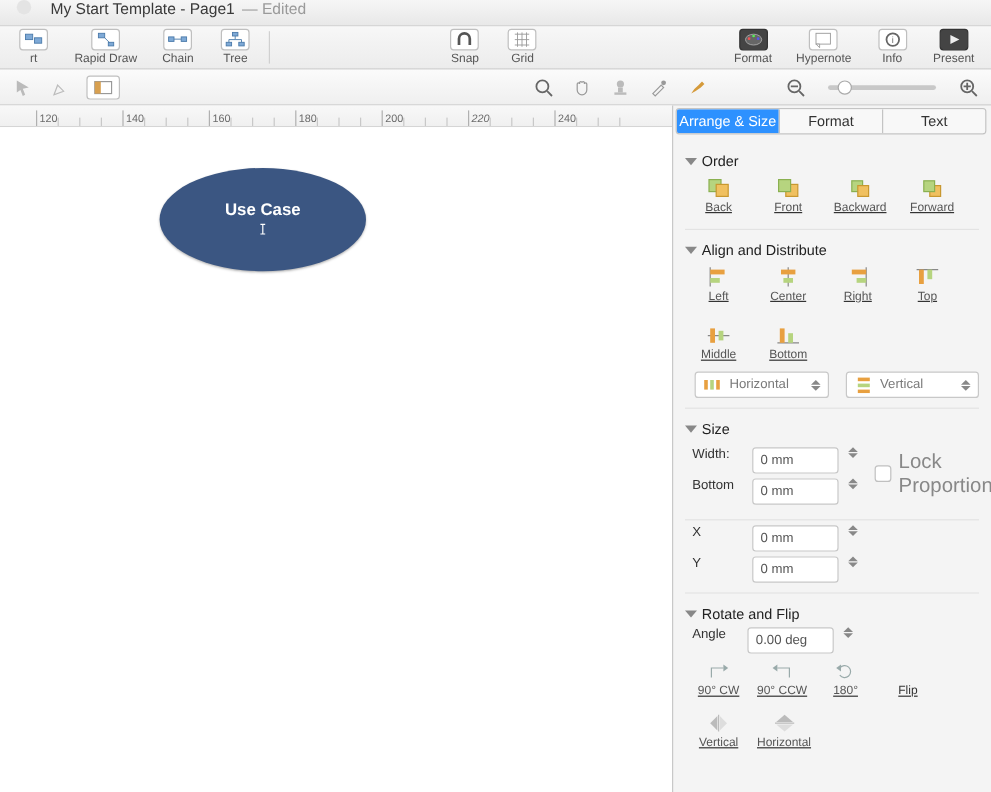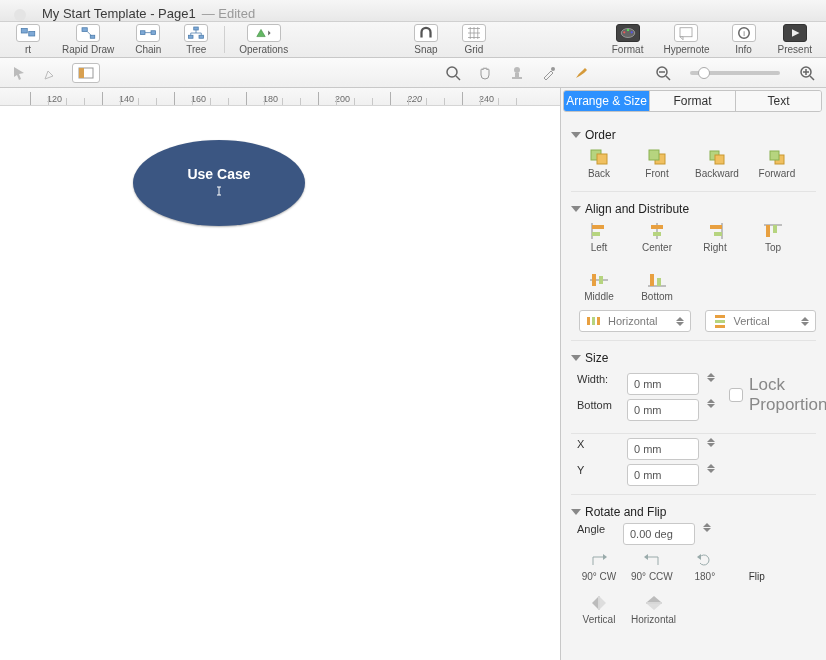--- a/index.html
+++ b/index.html
@@ -1,17 +1,17 @@
 <!DOCTYPE html>
 <html><head>
 <meta charset="utf-8">
 <style>
 * { margin: 0; padding: 0; box-sizing: border-box; font-family: -apple-system, "Helvetica Neue", Arial, sans-serif; }
 html, body { width: 826px; height: 660px; overflow: hidden; background: #f0f0f0; }
-.titlebar { height: 22px; background: linear-gradient(#f6f6f6,#e8e8e8); border-bottom: 1px solid #d0d0d0; display: flex; align-items: flex-end; padding-left: 14px; font-size: 13px; color: #6e6e6e; gap: 6px; }
+.titlebar { height: 22px; background: linear-gradient(#f6f6f6,#e8e8e8); border-bottom: 1px solid #d0d0d0; display: flex; align-items: flex-start; padding-left: 14px; font-size: 13px; color: #6e6e6e; gap: 6px; }
 .tb-dot { width: 12px; height: 12px; border-radius: 50%; background: #e4e4e4; flex: 0 0 auto; }
 .titlebar .title { margin-left: 10px; color: #3a3a3a; }
 .titlebar .edited { color: #9a9a9a; }
 
 .toolbar1 { height: 36px; background: linear-gradient(#f7f7f7,#ececec); border-bottom: 1px solid #c8c8c8; display: flex; align-items: stretch; }
 .tbgroup { display: flex; align-items: center; gap: 8px; padding: 0 8px; }
 .tbsep { width: 1px; background: #d0d0d0; margin: 4px 0; }
 .tbtn { display: flex; flex-direction: column; align-items: center; justify-content: center; font-size: 10px; color: #555; min-width: 40px; padding: 2px 6px; border-radius: 4px; cursor: default; gap: 2px; }
 .tbtn .ticon { width: 24px; height: 18px; border: 1px solid #bfbfbf; background: #fff; border-radius: 3px; display: flex; align-items: center; justify-content: center; }
 .ticon svg { width: 18px; height: 14px; }
@@ -20,39 +20,39 @@
 .toolbar2 { height: 30px; background: linear-gradient(#fbfbfb,#efefef); border-bottom: 1px solid #c8c8c8; display: flex; align-items: center; padding: 0 8px; gap: 10px; }
 .mini { width: 22px; height: 22px; display: flex; align-items: center; justify-content: center; color: #666; border-radius: 4px; }
 .mini svg { width: 16px; height: 16px; }
 .toggle { width: 28px; height: 20px; border: 1px solid #c0c0c0; border-radius: 3px; background: #fff; display: flex; align-items: center; justify-content: center; }
 .zoom-slider { width: 90px; height: 4px; background: #c8c8c8; border-radius: 2px; position: relative; margin: 0 6px; }
 .zoom-slider .thumb { position: absolute; left: 8px; top: -4px; width: 12px; height: 12px; background: #fff; border: 1px solid #aaa; border-radius: 50%; }
 
 .main { display: flex; height: calc(660px - 22px - 36px - 30px); }
 .canvas-wrap { flex: 1; display: flex; flex-direction: column; background: #fff; position: relative; }
 .ruler { height: 18px; background: linear-gradient(#f8f8f8,#f0f0f0); border-bottom: 1px solid #d5d5d5; position: relative; font-size: 9px; color: #6b6b6b; overflow: hidden; }
-.ruler .tick { position: absolute; top: 4px; height: 100%; border-left: 1px solid #b0b0b0; padding-left: 16px; line-height: 14px; }
+.ruler .tick { position: absolute; top: 4px; height: 100%; border-left: 1px solid #b0b0b0; padding-left: 2px; line-height: 14px; }
 .ruler .min { position: absolute; top: 10px; height: 8px; border-left: 1px solid #c8c8c8; }
 
 .canvas { flex: 1; background: #fff; position: relative; overflow: hidden; }
 .ellipse { position: absolute; left: 133px; top: 34px; width: 172px; height: 86px; border-radius: 50%; background: #3b5682; color: #fff; display: flex; flex-direction: column; align-items: center; justify-content: center; font-size: 14px; font-weight: 600; box-shadow: 0 1px 2px rgba(0,0,0,.3); }
 .ellipse .cursor { margin-top: 2px; }
 .ellipse .cursor svg { width: 12px; height: 12px; }
 
 .panel { width: 266px; background: #f4f4f4; border-left: 1px solid #c8c8c8; display: flex; flex-direction: column; font-size: 12px; color: #333; }
 .panel-top { padding: 2px 4px 0 2px; }
 .insp-tabs { display: flex; border: 1px solid #c4c4c4; border-radius: 3px; overflow: hidden; height: 22px; }
 .insp-tabs > div { flex: 1; display: flex; align-items: center; justify-content: center; font-size: 12px; background: #f8f8f8; }
 .insp-tabs > div + div { border-left: 1px solid #c4c4c4; }
 .insp-tabs .active { background: #2d91ff; color: #fff; }
 
 .panel-body { flex: 1; overflow: auto; padding: 6px 10px 12px 10px; }
 .sect-title { display: flex; align-items: center; gap: 4px; font-size: 12px; color: #222; margin-top: 10px; margin-bottom: 4px; }
 .sect-title .tri { width: 0; height: 0; border-left: 5px solid transparent; border-right: 5px solid transparent; border-top: 6px solid #888; }
-.row-icons { display: flex; gap: 18px; padding: 2px 0 4px 8px; flex-wrap: wrap; }
+.row-icons { display: flex; gap: 18px; padding: 2px 0 4px 8px; flex-wrap: wrap; text-decoration: underline; }
 .ibtn { display: flex; flex-direction: column; align-items: center; gap: 2px; font-size: 10px; color: #555; min-width: 40px; }
 .ibtn .ic { width: 22px; height: 18px; display: flex; align-items: center; justify-content: center; }
 .ic svg { width: 20px; height: 18px; }
 .distro-row { display: flex; gap: 14px; margin-top: 4px; padding-left: 8px; }
 .select { flex: 1; height: 22px; background: #fff; border: 1px solid #c8c8c8; border-radius: 3px; display: flex; align-items: center; padding: 0 6px; gap: 6px; font-size: 11px; color: #7a7a7a; position: relative; }
 .select .step { margin-left: auto; display: flex; flex-direction: column; gap: 1px; }
 .select .step span { width: 0; height: 0; border-left: 4px solid transparent; border-right: 4px solid transparent; }
 .select .step .u { border-bottom: 4px solid #888; }
 .select .step .d { border-top: 4px solid #888; }
 
@@ -115,31 +115,20 @@
             <rect x="9" y="1" width="6" height="4" fill="#7ea9d6" stroke="#4a7aaa"></rect>
             <rect x="2" y="12" width="6" height="4" fill="#7ea9d6" stroke="#4a7aaa"></rect>
             <rect x="16" y="12" width="6" height="4" fill="#7ea9d6" stroke="#4a7aaa"></rect>
             <path d="M12 5 V9 M12 9 H5 V12 M12 9 H19 V12" stroke="#4a7aaa" fill="none"></path>
           </svg>
         </div>
       <span>Tree</span>
     </div>
   </div>
   <div class="tbsep"></div>
-  <div class="tbgroup">
-    <div class="tbtn">
-      <div class="ticon" style="width:34px">
-          <svg viewBox="0 0 30 18">
-            <path d="M3 15 L10 3 L17 15 Z" fill="#64b864" stroke="#3d8a3d"></path>
-            <path d="M22 5 l4 4 -4 4 z" fill="#666"></path>
-          </svg>
-        </div>
-      <span>Operations</span>
-    </div>
-  </div>
   <div class="spacer"></div>
   <div class="tbgroup">
     <div class="tbtn">
       <div class="ticon">
           <svg viewBox="0 0 24 18">
             <path d="M6 15 V8 a6 6 0 0 1 12 0 V15" stroke="#555" fill="none" stroke-width="3"></path>
           </svg>
         </div>
       <span>Snap</span>
     </div>

